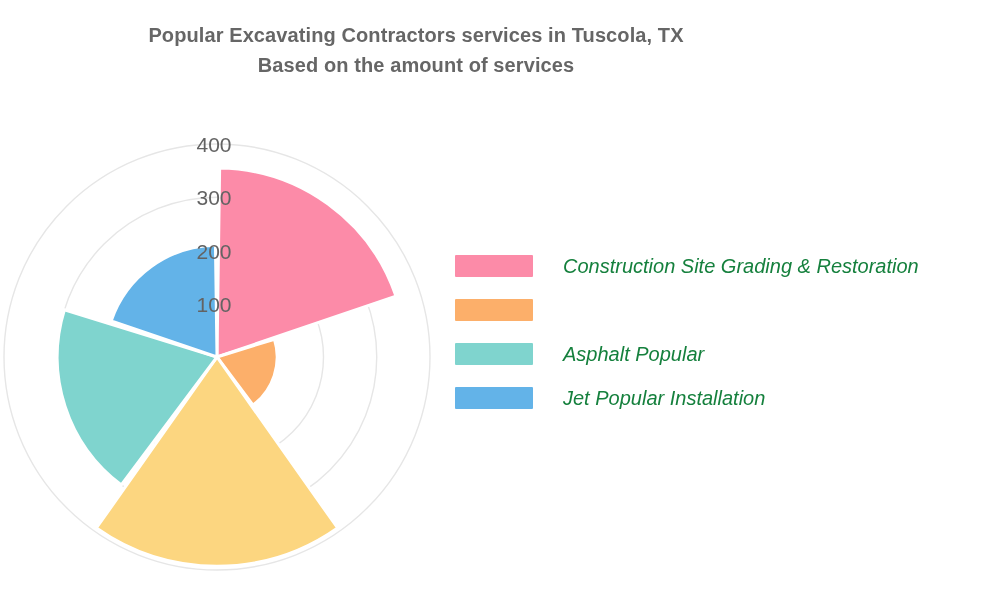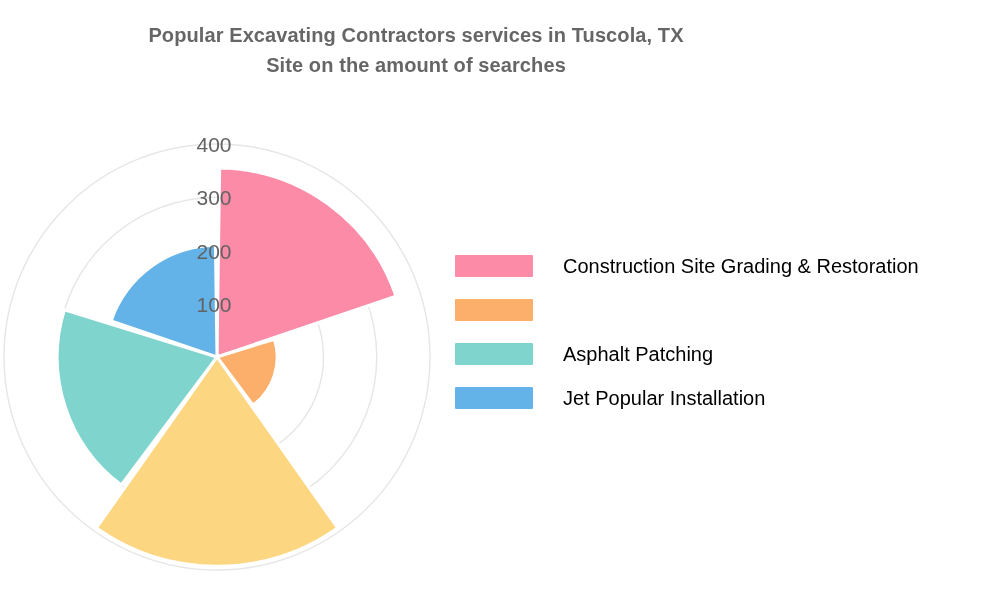--- a/index.html
+++ b/index.html
@@ -66,32 +66,33 @@
   }
   .legend-swatch {
     width: 78px;
     height: 22px;
     border-radius: 1px;
     flex: 0 0 auto;
   }
   .legend-label {
     margin-left: 30px;
     font-size: 20px;
-    color: #000000;
+    color: #15803d;
     white-space: nowrap;
+    font-style: italic;
   }
 </style>
 </head>
 <body>
 
 <div id="app">
 
   <div class="title-block">
     <span class="title-line">Popular Excavating Contractors services in Tuscola, TX</span>
-    <span class="title-line">Site on the amount of searches</span>
+    <span class="title-line">Based on the amount of services</span>
   </div>
 
   <div class="chart-area">
     <svg class="polar-svg" width="440" height="508" viewBox="0 0 440 508">
       <g id="grid-rings">
           <circle cx="217" cy="265" r="53.25" fill="none" stroke="#e6e6e6" stroke-width="1.4"></circle>
           <circle cx="217" cy="265" r="106.5" fill="none" stroke="#e6e6e6" stroke-width="1.4"></circle>
           <circle cx="217" cy="265" r="159.75" fill="none" stroke="#e6e6e6" stroke-width="1.4"></circle>
           <circle cx="217" cy="265" r="213" fill="none" stroke="#e6e6e6" stroke-width="1.4"></circle>
         </g>
@@ -114,21 +115,21 @@
   <div class="legend">
     <div class="legend-row">
       <span class="legend-swatch" style="background: rgb(252, 139, 168);"></span>
       <span class="legend-label">Construction Site Grading &amp; Restoration</span>
     </div>
     <div class="legend-row">
       <span class="legend-swatch" style="background: rgb(252, 175, 106);"></span>
     </div>
     <div class="legend-row">
       <span class="legend-swatch" style="background: rgb(127, 212, 206);"></span>
-      <span class="legend-label">Asphalt Patching</span>
+      <span class="legend-label">Asphalt Popular</span>
     </div>
     <div class="legend-row">
       <span class="legend-swatch" style="background: rgb(99, 179, 232);"></span>
       <span class="legend-label">Jet Popular Installation</span>
     </div>
   </div>
 
 </div>
 
 </body></html>

